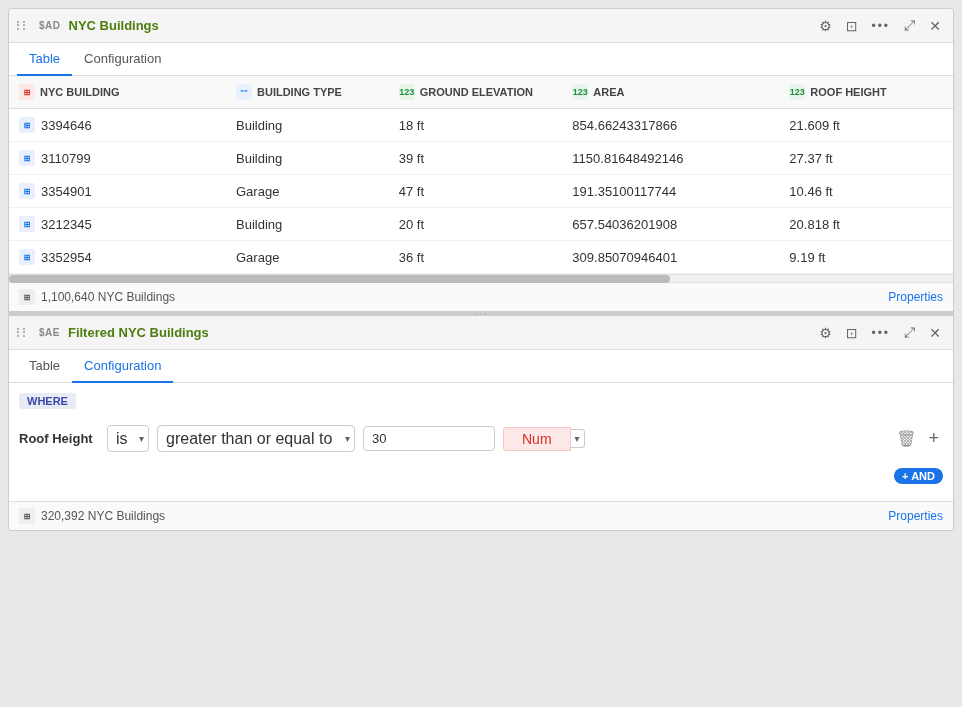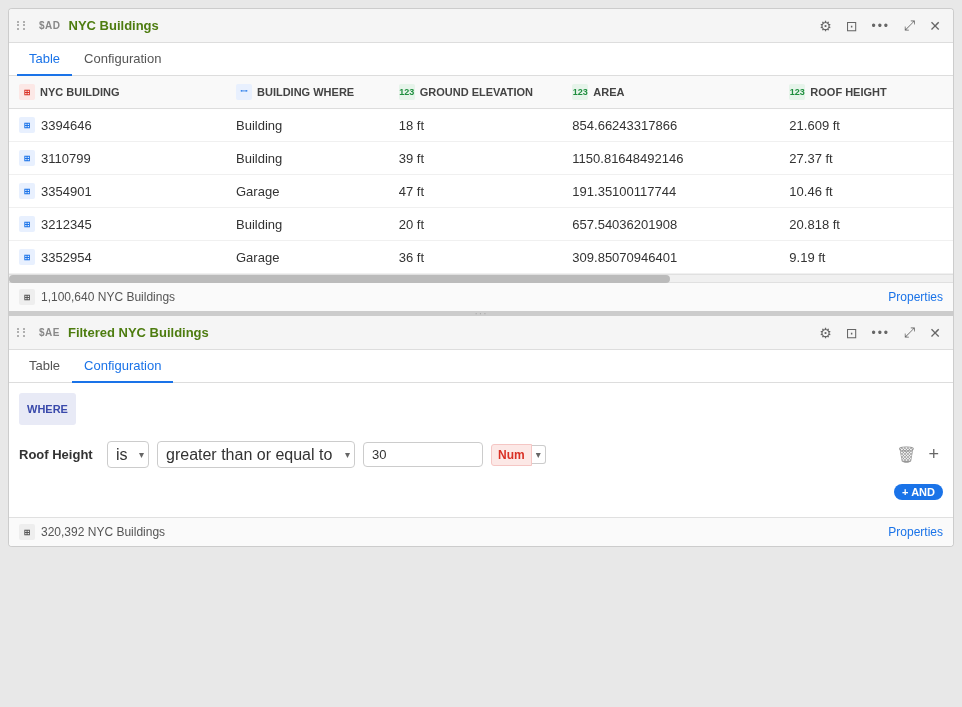--- a/index.html
+++ b/index.html
@@ -214,21 +214,21 @@
     }
 
     
     .config-panel {
       padding: 10px;
     }
 
     .where-badge {
       display: inline-flex;
       align-items: center;
-      padding: 10px 8px;
+      padding: 2px 8px;
       background: #e8eaf6;
       color: #3949ab;
       border-radius: 3px;
       font-size: 11px;
       font-weight: 700;
       margin-bottom: 10px;
     }
 
     .filter-row {
       display: flex;
@@ -271,31 +271,31 @@
       font-size: 10px;
       pointer-events: none;
     }
 
     .filter-input {
       border: 1px solid #ccc;
       border-radius: 4px;
       padding: 4px 8px;
       font-size: 13px;
       color: #333;
-      width: 120px;
+      width: 132px;
     }
 
     .num-badge {
       background: #fce8e6;
       color: #d93025;
       border: 1px solid #f5c6c4;
       border-radius: 3px 0 0 3px;
-      padding: 3px 6px;
-      font-size: 12px;
-      font-weight: 700;
+      padding: 3px 18px;
+      font-size: 14px;
+      font-weight: 400;
     }
 
     .num-dropdown {
       border: 1px solid #ccc;
       border-left: none;
       border-radius: 0 3px 3px 0;
       padding: 3px 4px;
       background: #fff;
       cursor: pointer;
       display: inline-flex;
@@ -423,21 +423,21 @@
           <tr>
             <th class="col-building">
               <div class="col-header">
                 <span class="type-icon id-type">⊞</span>
                 <span>NYC BUILDING</span>
               </div>
             </th>
             <th class="col-type">
               <div class="col-header">
                 <span class="type-icon text-type" style="font-size:8px">""</span>
-                <span>BUILDING WHERE</span>
+                <span>BUILDING TYPE</span>
               </div>
             </th>
             <th class="col-elevation">
               <div class="col-header">
                 <span class="type-icon num-type" style="font-size:9px">123</span>
                 <span>GROUND ELEVATION</span>
               </div>
             </th>
             <th class="col-area">
               <div class="col-header">

